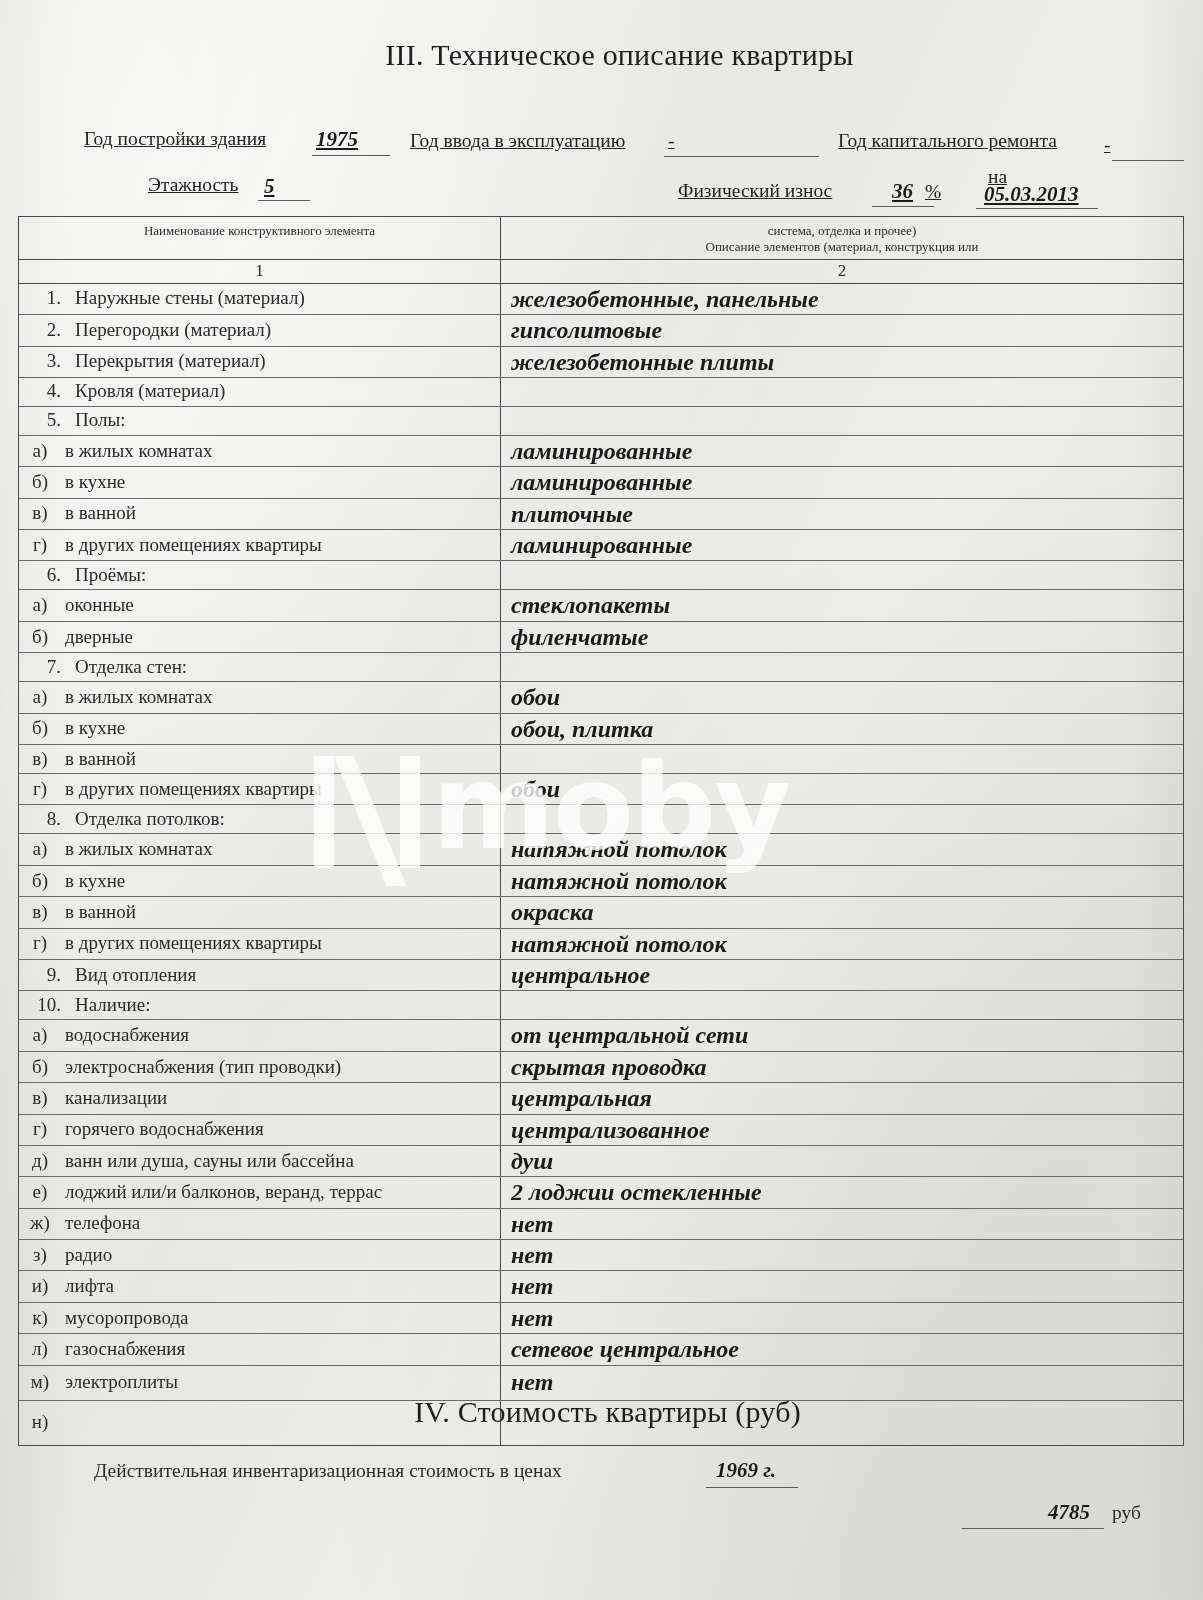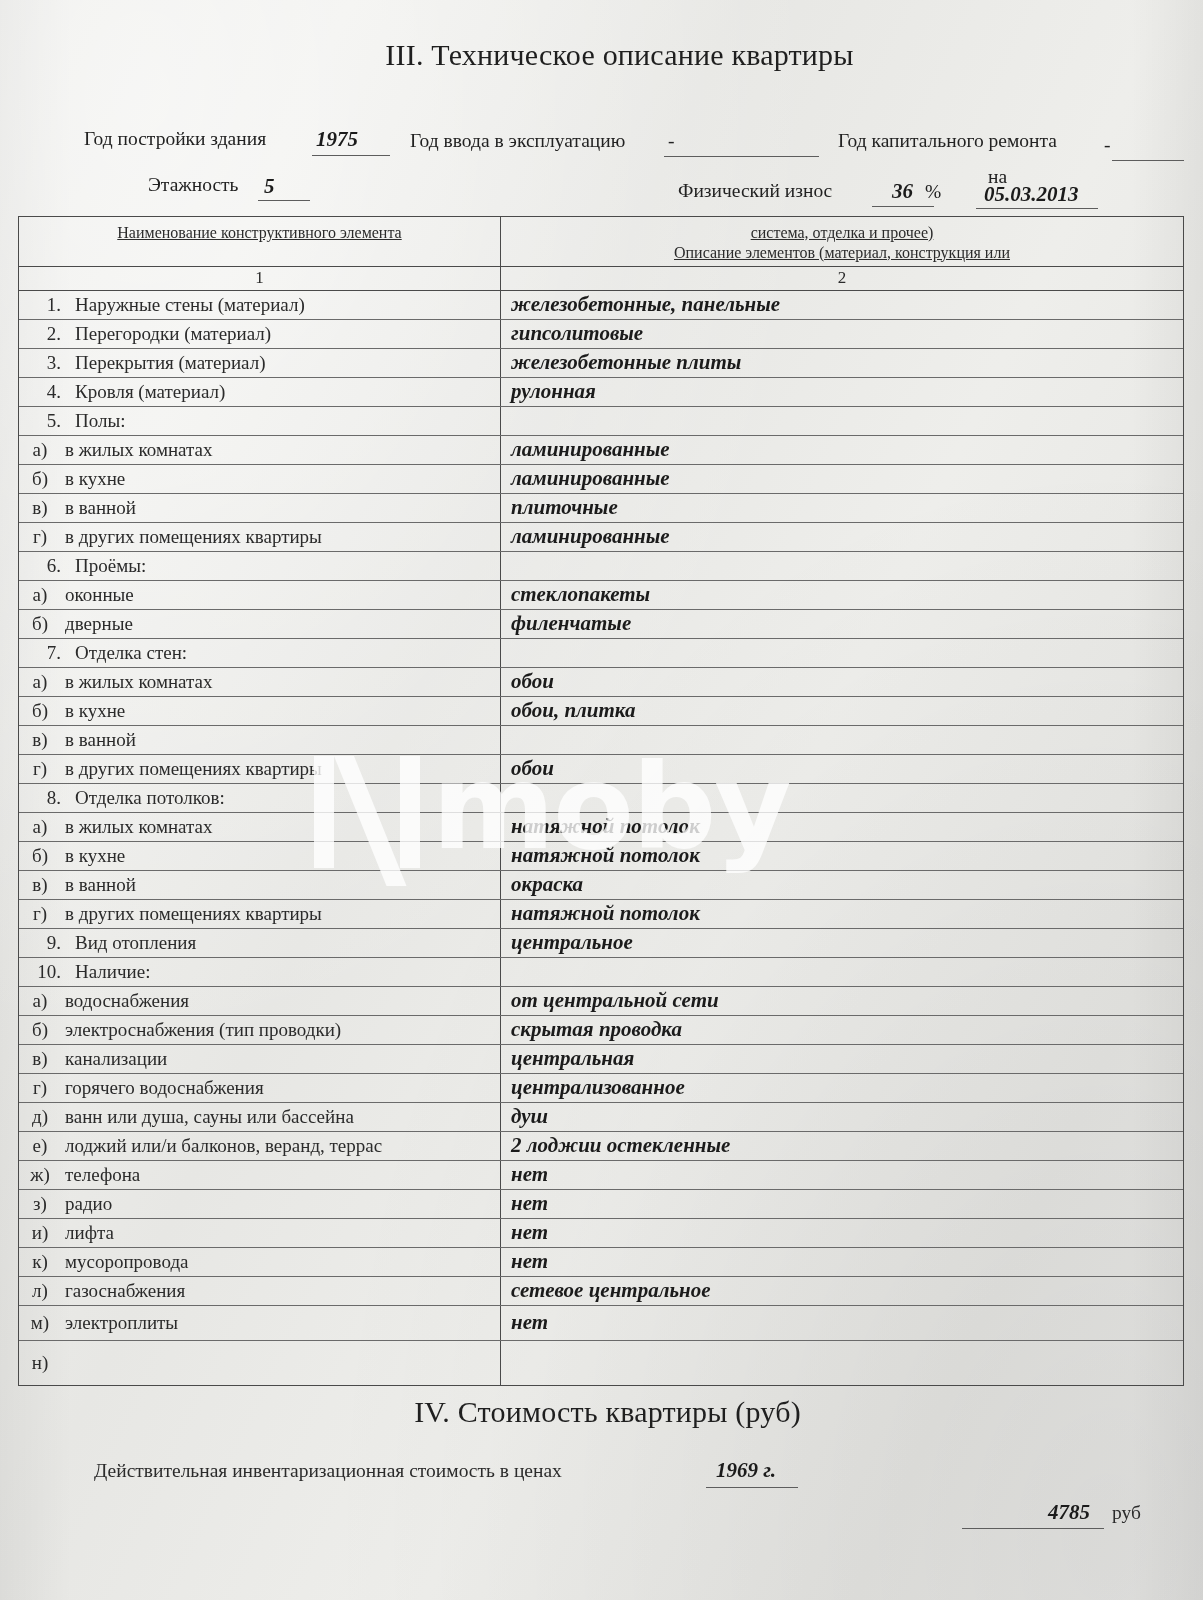--- a/index.html
+++ b/index.html
@@ -48,20 +48,21 @@
   }
   #title-3 { top: 38px; left: 18px; }
   #title-4 { top: 1395px; left: 6px; }
 
   
   .ln {
     position: absolute;
     font-size: 19.5px;
     white-space: nowrap;
     color: #222;
+    text-decoration: underline;
   }
   .hand {
     font-family: "Liberation Serif", serif;
     font-style: italic;
     font-weight: bold;
     color: #1b1b1b;
   }
   .rule {
     position: absolute;
     border-bottom: 1.4px solid #5d5d5d;
@@ -80,24 +81,23 @@
     border-bottom: 1.6px solid #4a4a4a;
     box-sizing: border-box;
   }
   .hdr {
     display: flex;
     border-bottom: 1.2px solid #4a4a4a;
   }
   .hdr-left, .hdr-right {
     box-sizing: border-box;
     text-align: center;
-    font-size: 16px;
+    font-size: 13px;
     padding: 6px 4px 4px;
     line-height: 1.22;
-    text-decoration: underline;
   }
   .hdr-left { width: 482px; border-right: 1.3px solid #4a4a4a; }
   .hdr-right { width: 682px; }
   .numrow {
     display: flex;
     border-bottom: 1.2px solid #4a4a4a;
     font-size: 17px;
   }
   .numrow .c1 {
     width: 482px;
@@ -125,21 +125,21 @@
     border-right: 1.3px solid #4a4a4a;
     font-size: 19px;
     padding: 2px 6px 2px 0;
     display: flex;
     align-items: center;
     line-height: 1.1;
   }
   .cell-val {
     width: 682px;
     box-sizing: border-box;
-    font-size: 21px;
+    font-size: 24px;
     padding: 2px 6px 2px 10px;
     display: flex;
     align-items: center;
     line-height: 1.1;
     font-family: Liberation Serif, serif;
   }
   .num {
     display: inline-block;
     width: 42px;
     text-align: right;
@@ -268,21 +268,20 @@
             <span class="num">3.</span>
             <span class="indent-txt">Перекрытия (материал)</span>
           </div>
           <div class="cell-val hand">железобетонные плиты</div>
         </div>
         <div class="row">
           <div class="cell-label">
             <span class="num">4.</span>
             <span class="indent-txt">Кровля (материал)</span>
           </div>
-          <div class="cell-val hand">рулонная</div>
         </div>
         <div class="row">
           <div class="cell-label">
             <span class="num">5.</span>
             <span class="indent-txt">Полы:</span>
           </div>
           <div class="cell-val hand"></div>
         </div>
         <div class="row">
           <div class="cell-label">

